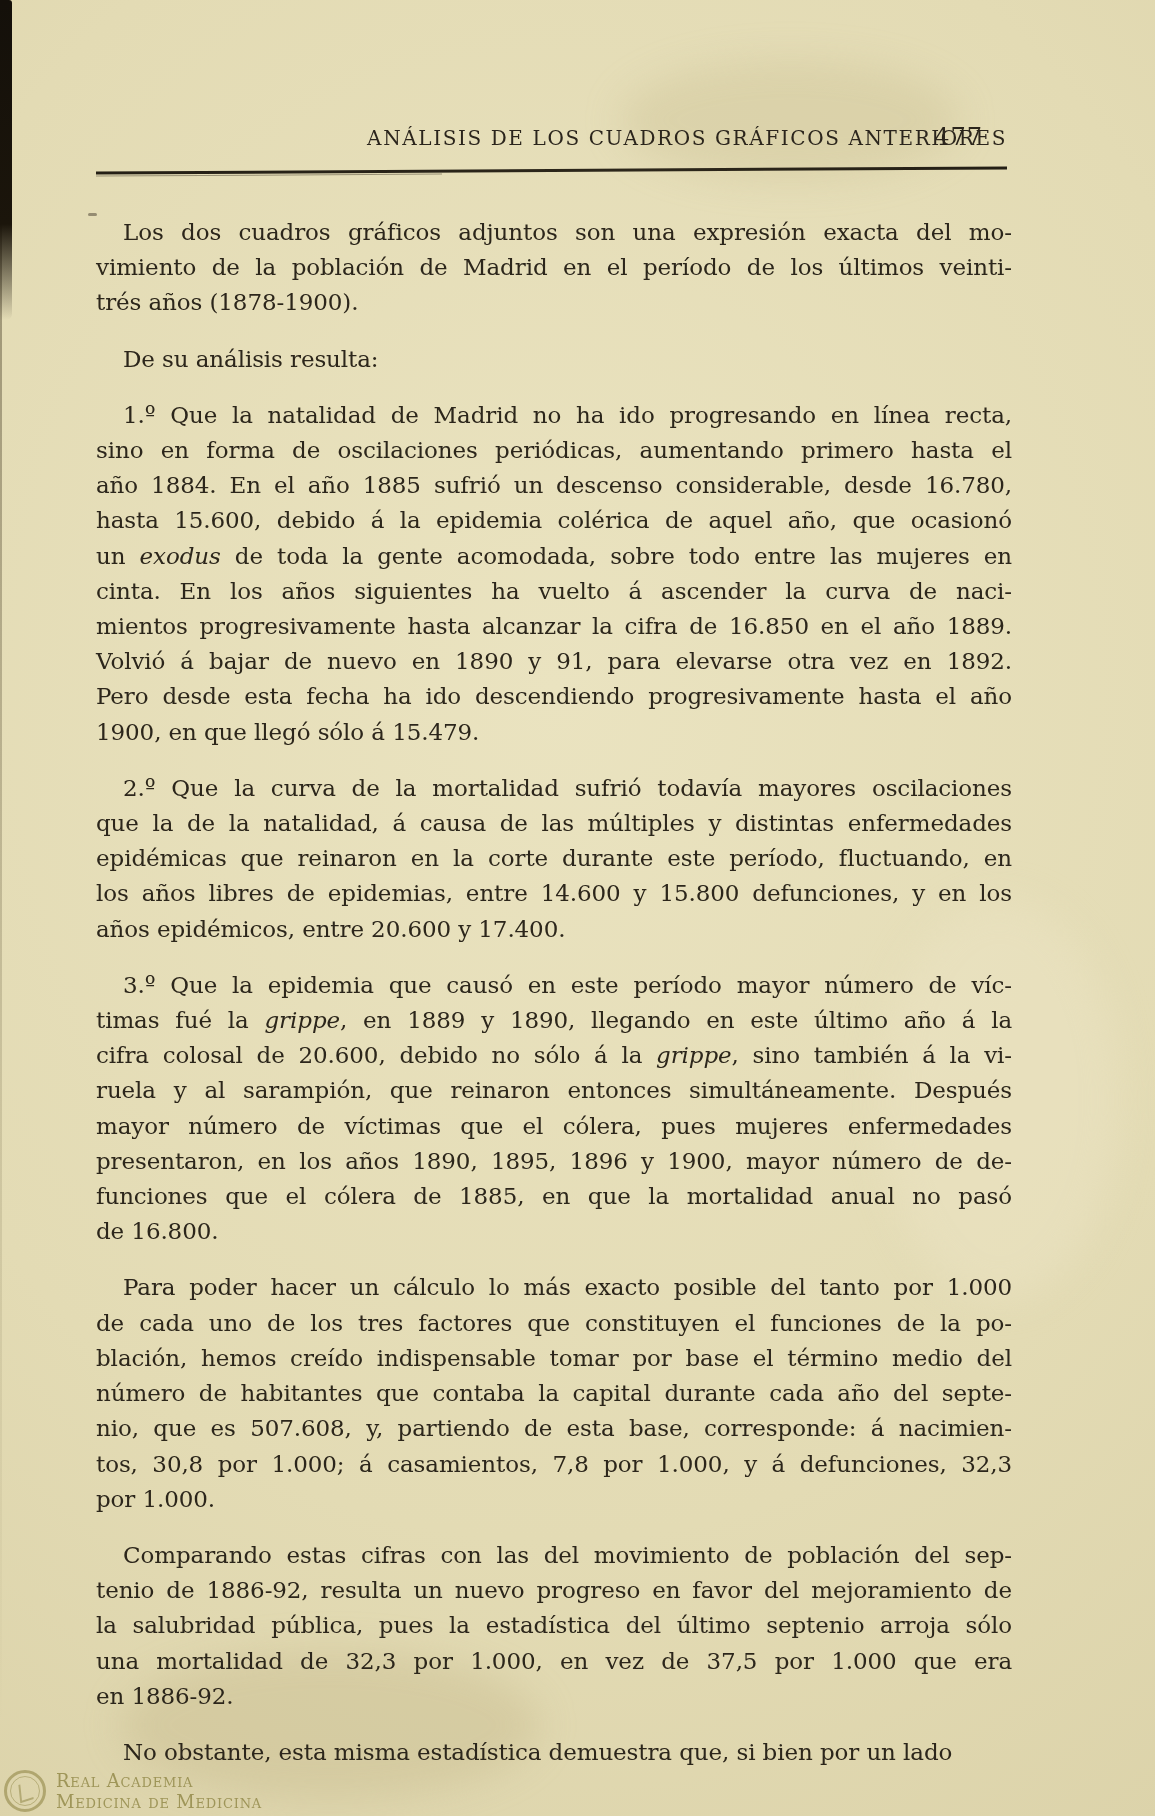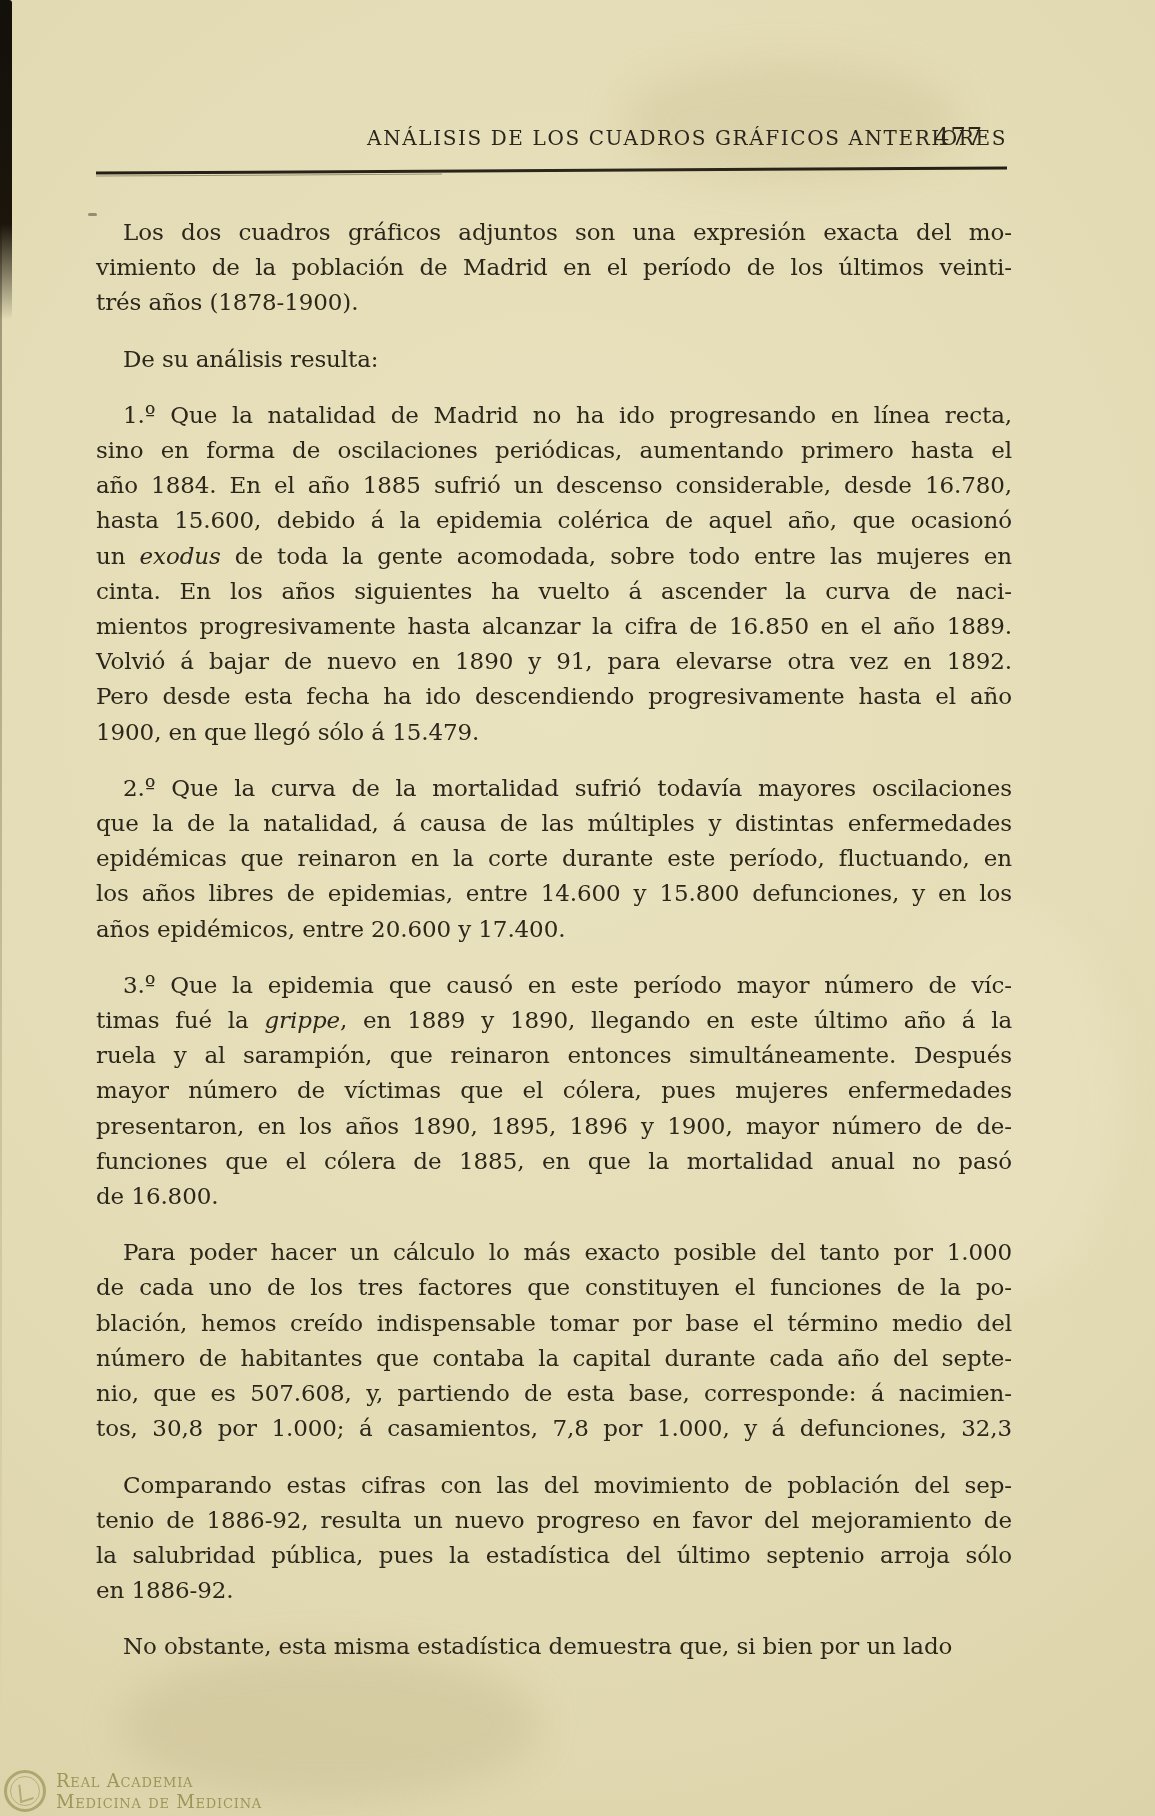--- a/index.html
+++ b/index.html
@@ -134,34 +134,37 @@
       <div class="line just"><span>Volvió á bajar de nuevo en 1890 y 91, para elevarse otra vez en 1892.</span></div>
       <div class="line just"><span>Pero desde esta fecha ha ido descendiendo progresivamente hasta el año</span></div>
       <div class="line"><span>1900, en que llegó sólo á 15.479.</span></div>
       <div class="line just ind"><span>2.º Que la curva de la mortalidad sufrió todavía mayores oscilaciones</span></div>
       <div class="line just"><span>que la de la natalidad, á causa de las múltiples y distintas enfermedades</span></div>
       <div class="line just"><span>epidémicas que reinaron en la corte durante este período, fluctuando, en</span></div>
       <div class="line just"><span>los años libres de epidemias, entre 14.600 y 15.800 defunciones, y en los</span></div>
       <div class="line"><span>años epidémicos, entre 20.600 y 17.400.</span></div>
       <div class="line just ind"><span>3.º Que la epidemia que causó en este período mayor número de víc-</span></div>
       <div class="line just"><span>timas fué la </span><em>grippe</em><span>, en 1889 y 1890, llegando en este último año á la</span></div>
+      <div class="line just"><span>cifra colosal de 20.600, debido no sólo á la </span><em>grippe</em><span>, sino también á la vi-</span></div>
       <div class="line just"><span>ruela y al sarampión, que reinaron entonces simultáneamente. Después</span></div>
       <div class="line just"><span>mayor número de víctimas que el cólera, pues mujeres enfermedades</span></div>
       <div class="line just"><span>presentaron, en los años 1890, 1895, 1896 y 1900, mayor número de de-</span></div>
       <div class="line just"><span>funciones que el cólera de 1885, en que la mortalidad anual no pasó</span></div>
       <div class="line"><span>de 16.800.</span></div>
       <div class="line just ind"><span>Para poder hacer un cálculo lo más exacto posible del tanto por 1.000</span></div>
       <div class="line just"><span>de cada uno de los tres factores que constituyen el funciones de la po-</span></div>
       <div class="line just"><span>blación, hemos creído indispensable tomar por base el término medio del</span></div>
       <div class="line just"><span>número de habitantes que contaba la capital durante cada año del septe-</span></div>
       <div class="line just"><span>nio, que es 507.608, y, partiendo de esta base, corresponde: á nacimien-</span></div>
       <div class="line just"><span>tos, 30,8 por 1.000; á casamientos, 7,8 por 1.000, y á defunciones, 32,3</span></div>
+      <div class="line"><span>por 1.000.</span></div>
       <div class="line just ind"><span>Comparando estas cifras con las del movimiento de población del sep-</span></div>
       <div class="line just"><span>tenio de 1886-92, resulta un nuevo progreso en favor del mejoramiento de</span></div>
       <div class="line just"><span>la salubridad pública, pues la estadística del último septenio arroja sólo</span></div>
+      <div class="line just"><span>una mortalidad de 32,3 por 1.000, en vez de 37,5 por 1.000 que era</span></div>
       <div class="line"><span>en 1886-92.</span></div>
       <div class="line ind"><span>No obstante, esta misma estadística demuestra que, si bien por un lado</span></div>
     </div>
 
   <div class="watermark">
     <div class="wm-seal"></div>
     <div class="wm-text">
       <div>Real Academia</div>
       <div>Medicina de Medicina</div>
     </div>

